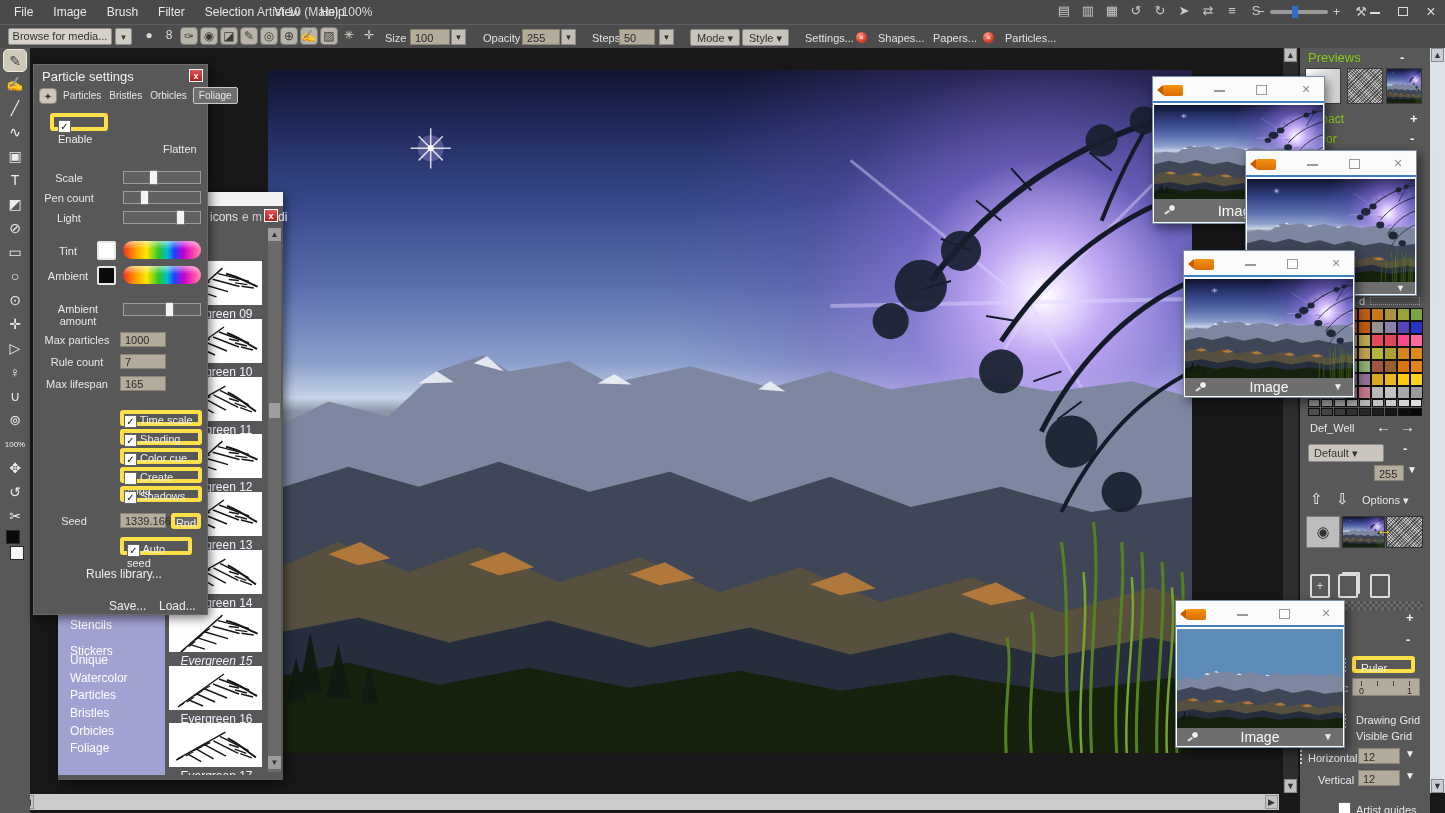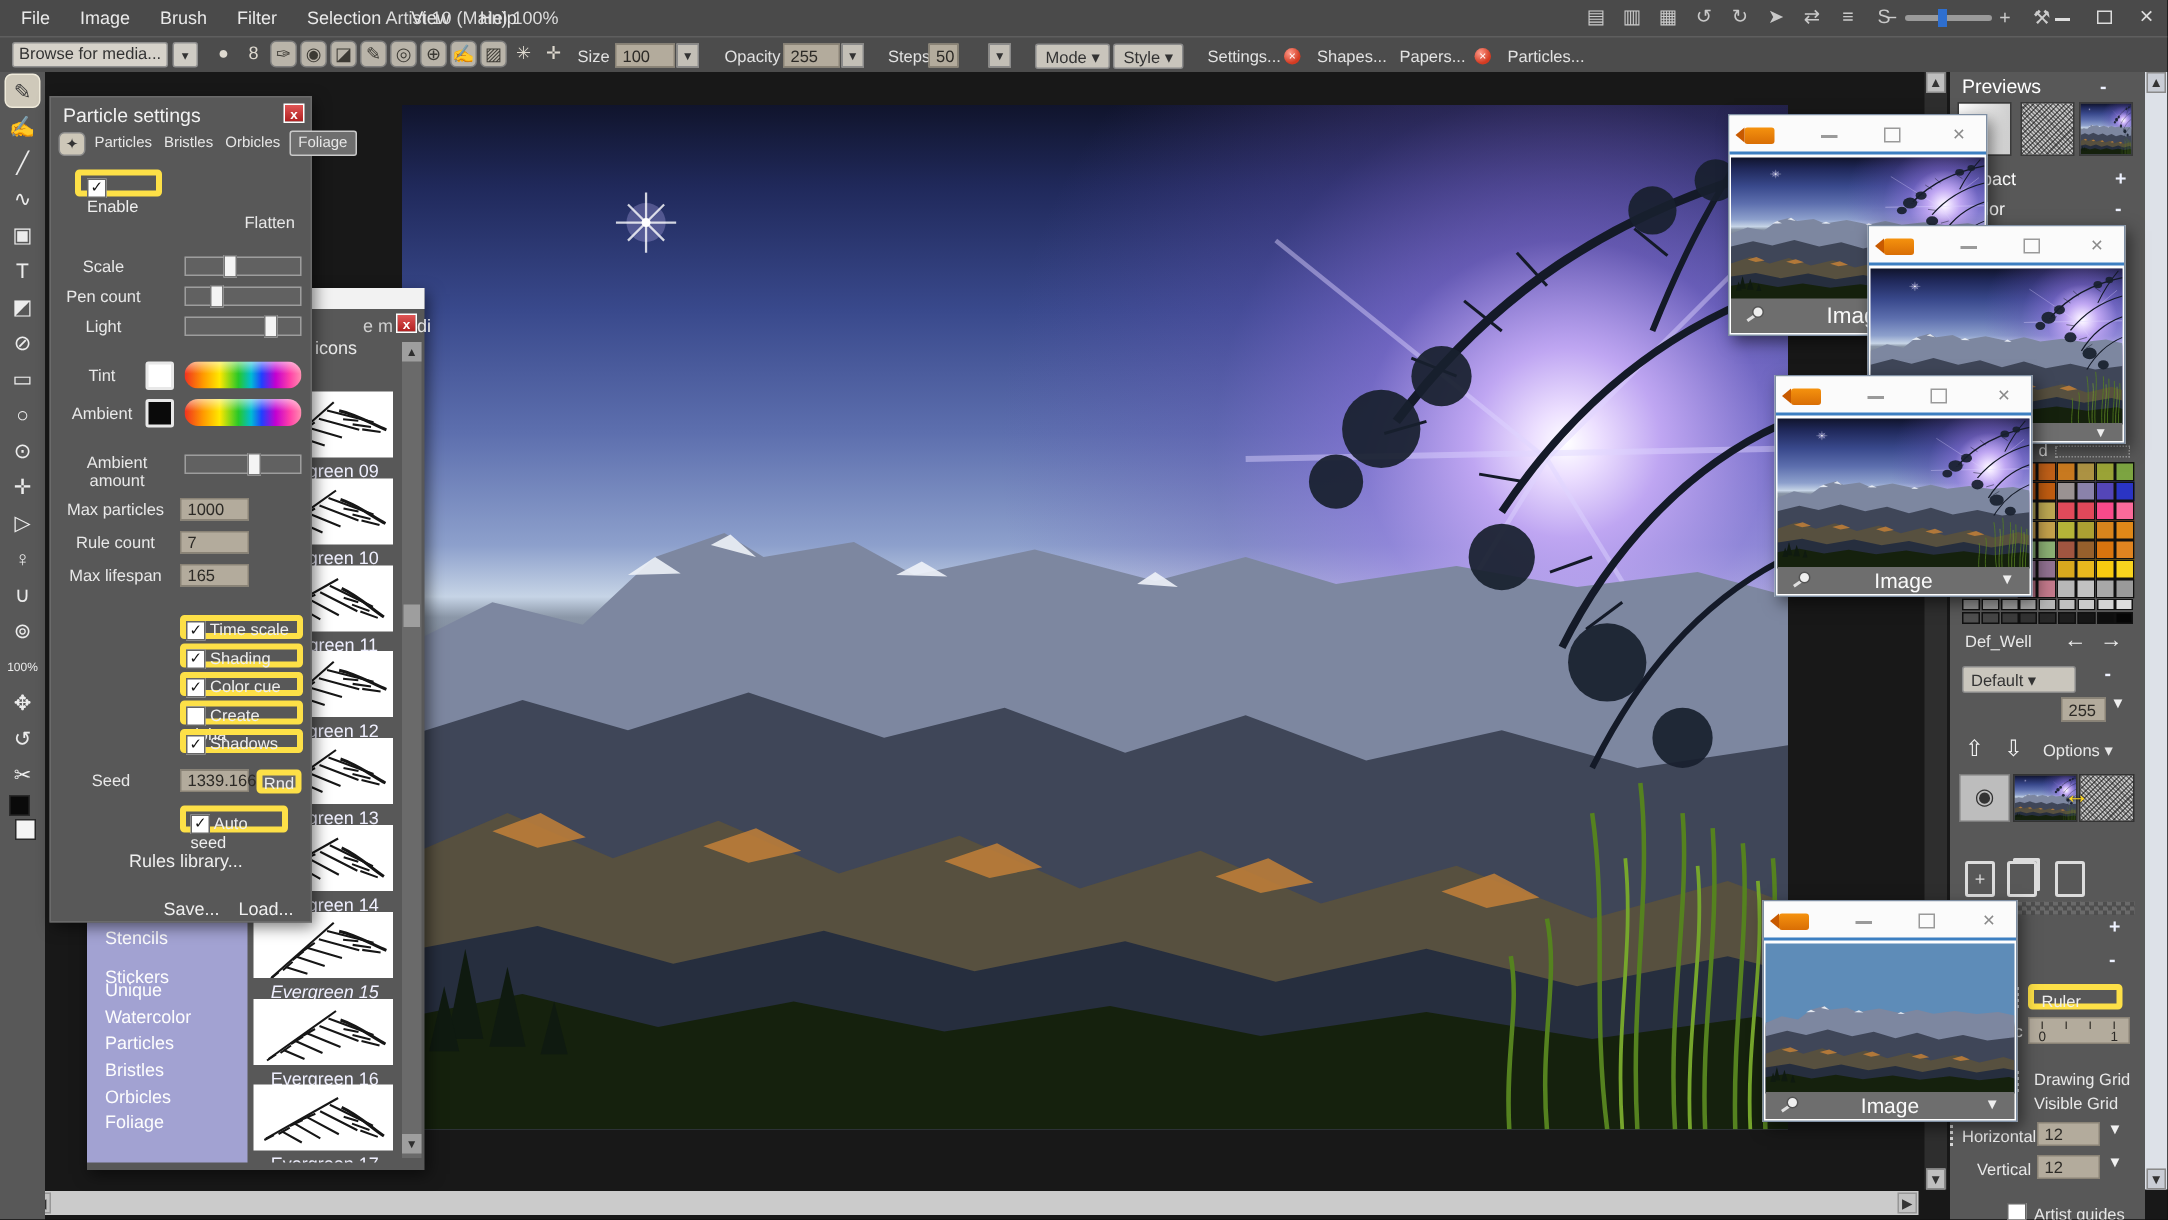--- a/index.html
+++ b/index.html
@@ -79,21 +79,21 @@
 .bcats{position:absolute;left:0;top:36px;width:107px;height:547px;background:#a2a2d2}
 .bcat{position:absolute;left:12px;font-size:12px;color:#fdfdfd}
 .bitems{position:absolute;left:107px;top:36px;width:103px;height:547px;overflow:hidden}
 .bthumb{position:absolute;left:4px;width:93px;height:44px;background:#fff}
 .blabel{position:absolute;left:0;width:103px;text-align:center;font-size:12px;color:#f0f0ff}
 .bsb{position:absolute;left:210px;top:36px;width:13px;height:544px;background:#6a6a6a}
 .bsb .btn{position:absolute;left:0;width:13px;height:13px;background:#9e9e9e;color:#2e2e2e;font-size:8px;text-align:center;line-height:13px}
 .bsb .thm{position:absolute;left:1px;width:11px;height:15px;background:#9e9e9e}
 
 #rpanel{left:1300px;top:48px;width:130px;height:765px;z-index:10;box-shadow:none}
-.rhead{position:absolute;left:8px;font-size:13px;color:#ffffff}
+.rhead{position:absolute;left:8px;font-size:13px;color:#84cc16}
 .rcollapse{position:absolute;font-size:13px;font-weight:bold;color:#eef2ff}
 .pthumbbox{position:absolute;top:20px;width:36px;height:36px;border:1px solid #3a3a3a}
 .noise{background:repeating-linear-gradient(45deg,#8a8a8a 0 1px,#e0e0e0 1px 2px),repeating-linear-gradient(-45deg,#777 0 1px,#ddd 1px 3px);background-blend-mode:multiply}
 .grad{background:linear-gradient(90deg,#fff,#cfcfcf)}
 .pal{position:absolute;width:13px;height:13px;border:1px solid #111}
 .rlabel{position:absolute;font-size:11px;color:#e8e8e8}
 .rfield{position:absolute;height:16px;background:#b3ab9c;border:1px solid #8a8376;color:#2c2a26;font-size:11px;padding:2px 4px}
 .rdrop{position:absolute;height:18px;background:#cac6bd;border:1px solid #8a8a8a;border-radius:2px;color:#333;font-size:11px;padding:2px 5px}
 .rarr{position:absolute;font-size:15px;color:#f0f0f0}
 .eyebox{position:absolute;width:34px;height:32px;background:#bdbdbd;border:1px solid #7c7c7c;color:#333;font-size:15px;text-align:center;line-height:30px}
@@ -183,21 +183,21 @@
         <span class="qbtn">✳</span>
         <span class="qbtn">✛</span>
       </div>
     <span class="tb-label" style="left:385px">Size</span>
     <span class="tb-field" style="left:410px;width:40px">100</span>
     <span class="tb-dd" style="left:451px">▼</span>
     <span class="tb-label" style="left:483px">Opacity</span>
     <span class="tb-field" style="left:522px;width:38px">255</span>
     <span class="tb-dd" style="left:561px">▼</span>
     <span class="tb-label" style="left:592px">Steps</span>
-    <span class="tb-field" style="left:619px;width:20px">50</span>
+    <span class="tb-field" style="left:619px;width:36px">50</span>
     <span class="tb-dd" style="left:659px">▼</span>
     <span class="tb-drop" style="left:690px"><span>Mode</span> ▾</span>
     <span class="tb-drop" style="left:742px"><span>Style</span> ▾</span>
     <span class="tb-label" style="left:805px">Settings...</span>
     <span class="reddot" style="left:856px">×</span>
     <span class="tb-label" style="left:878px">Shapes...</span>
     <span class="tb-label" style="left:933px">Papers...</span>
     <span class="reddot" style="left:983px">×</span>
     <span class="tb-label" style="left:1005px">Particles...</span>
   </div>
@@ -319,21 +319,21 @@
     <span class="btn" style="bottom:0">▼</span>
   </div>
   <div class="hsb">
     <span class="btn" style="left:1px">◀</span>
     <span class="btn" style="right:1px">▶</span>
   </div>
 
   <div class="panel" id="browser">
     <div class="btitle"></div>
     <div class="btools">
-      <span style="position:absolute;left:152px;top:19px">icons</span>
+      <span style="position:absolute;left:152px;top:4px">icons</span>
       <span style="position:absolute;left:184px;top:4px;color:#cfcfcf">e m</span>
       <span class="closeX" style="left:206px;top:3px">x</span>
       <span style="position:absolute;left:220px;top:4px">di</span>
     </div>
     <div class="bcats" id="bcats" style="background: rgb(162, 162, 210);">
         <div class="bcat" style="top: 390px;">Stencils</div>
         <div class="bcat" style="top: 416px;">Stickers</div>
         <div class="bcat" style="top: 425.2px;">Unique</div>
         <div class="bcat" style="top: 442.8px;">Watercolor</div>
         <div class="bcat" style="top: 460.4px;">Particles</div>

